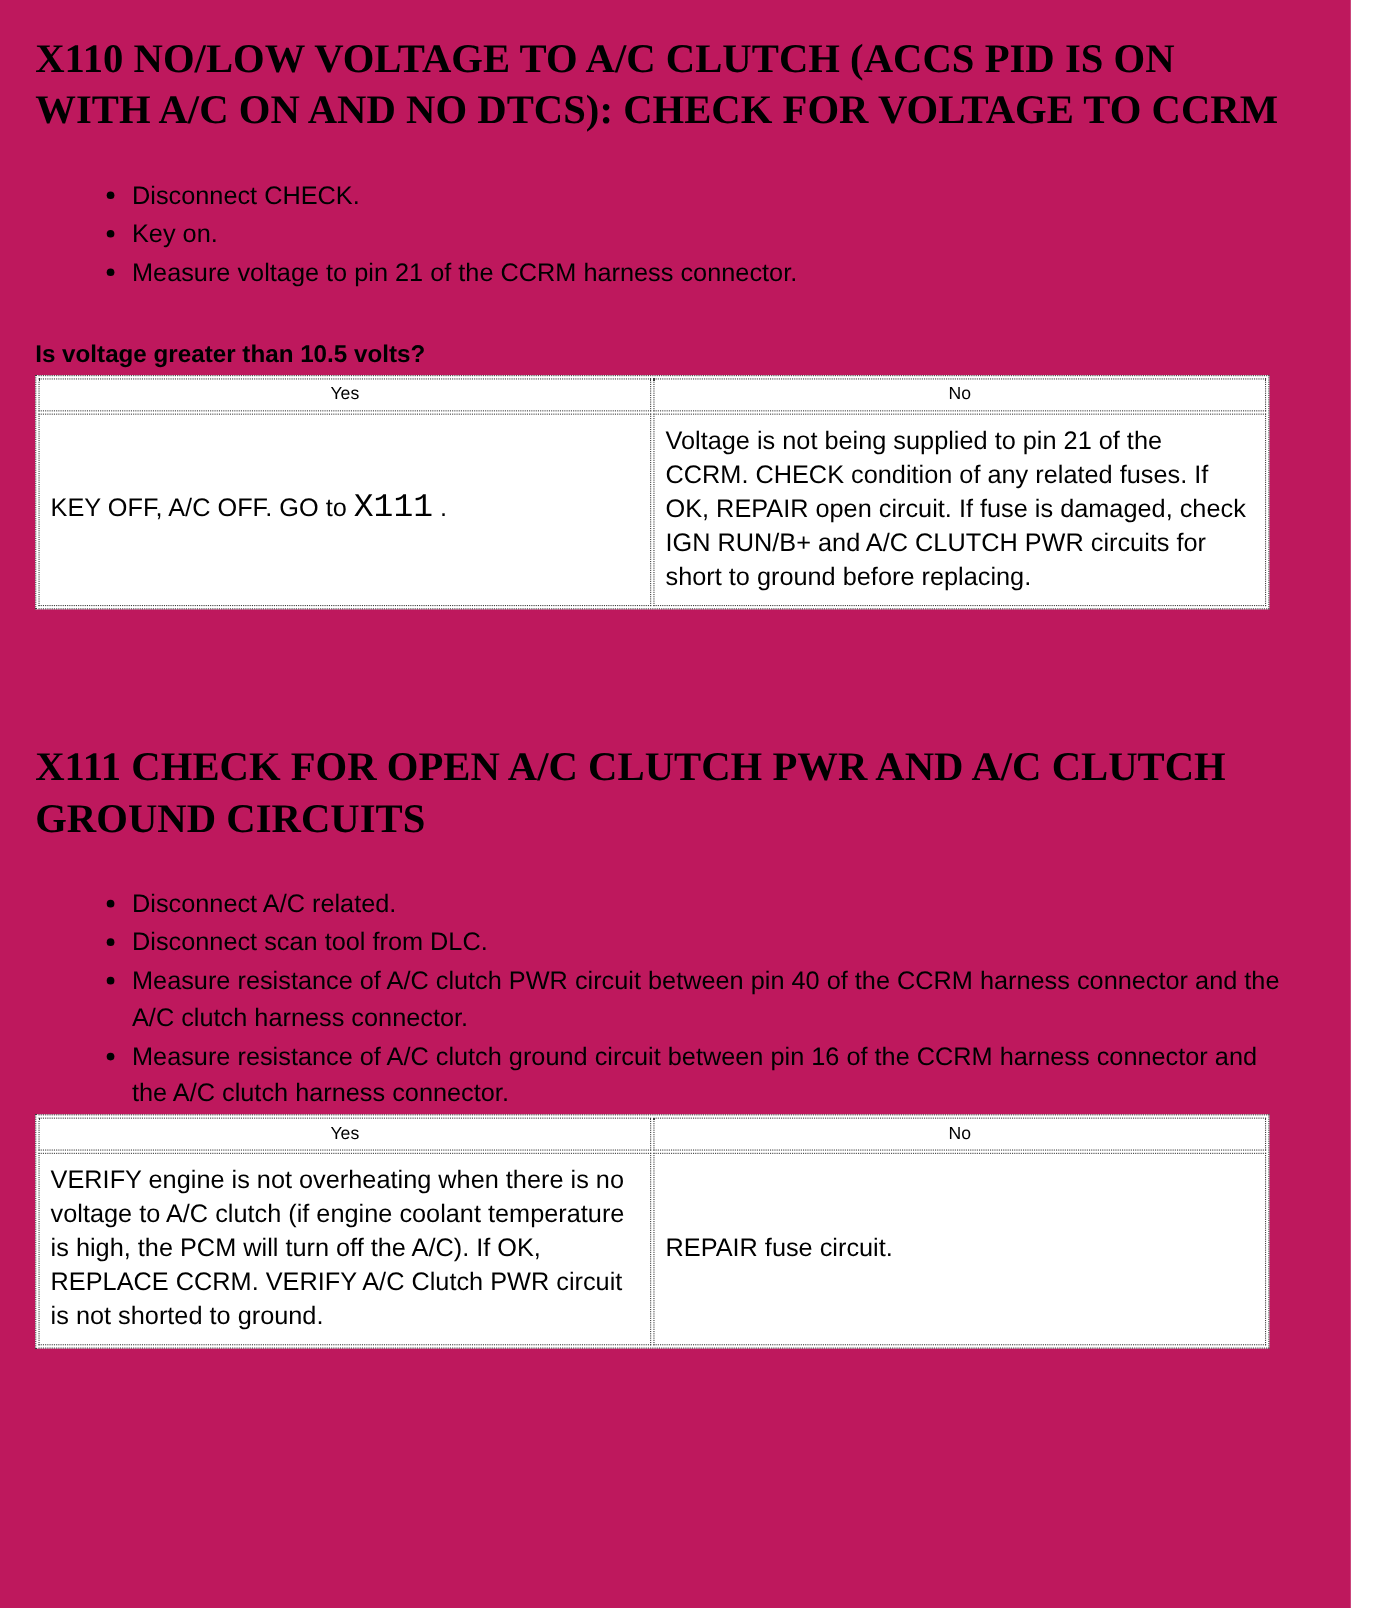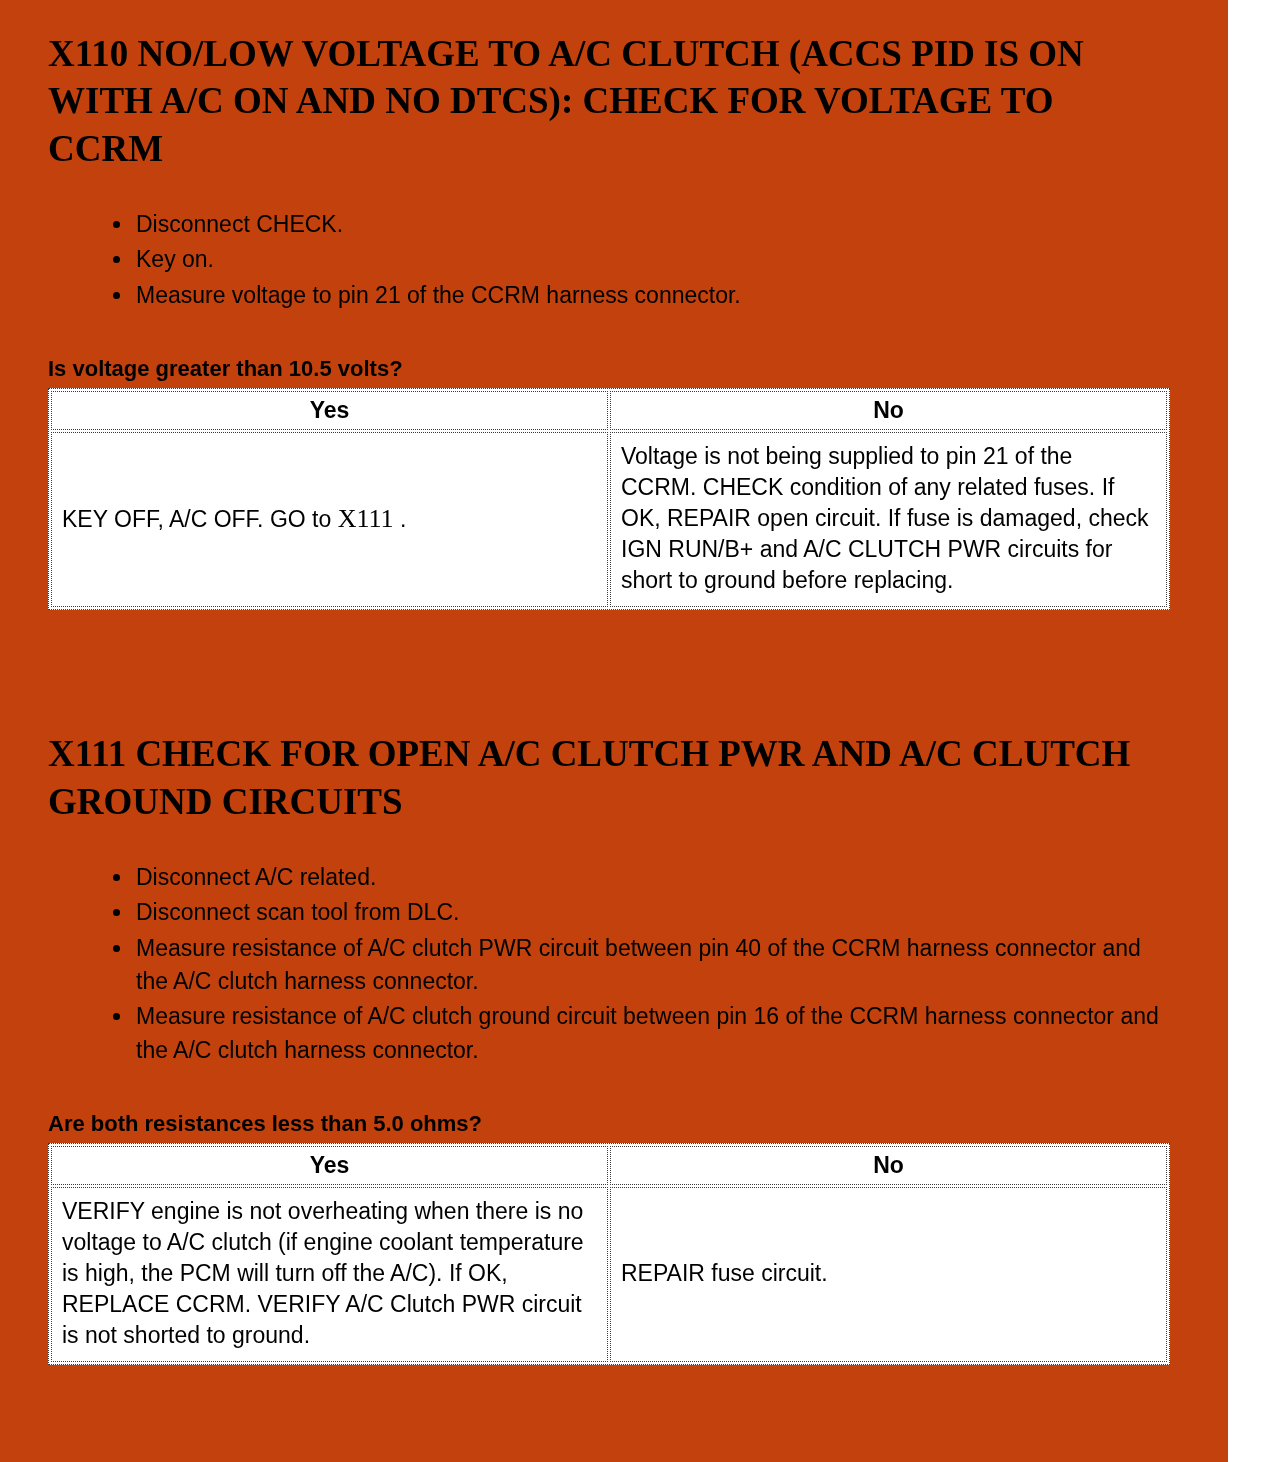--- a/index.html
+++ b/index.html
@@ -6,22 +6,22 @@
     margin: 0;
     padding: 0;
     background: #ffffff;
     color: #000000;
     font-family: "Liberation Sans", sans-serif;
   }
   .page {
     width: 1228px;
     min-height: 1462px;
     box-sizing: border-box;
-    padding: 30px 58px 60px 48px;
-    background: #c2410c;
+    padding: 30px 58px 60px 32px;
+    background: #be185d;
   }
   .section-title {
     font-family: "Liberation Serif", serif;
     font-weight: bold;
     font-size: 37px;
     line-height: 1.28;
     margin: 0 0 30px 0;
     max-width: 1130px;
     letter-spacing: 0px;
   }
@@ -45,34 +45,34 @@
     width: 1122px;
     border-collapse: separate;
     border-spacing: 2px;
     border: 1px dotted #3a3a3a;
     background: #ffffff;
     font-size: 23px;
     table-layout: fixed;
   }
   table.decision-table th {
     border: 1px dotted #3a3a3a;
-    font-weight: bold;
+    font-weight: normal;
     text-align: center;
     padding: 5px 6px;
-    font-size: 23px;
+    font-size: 16px;
   }
   table.decision-table td {
     border: 1px dotted #3a3a3a;
     vertical-align: middle;
     padding: 8px 12px 10px 10px;
     line-height: 1.35;
   }
   .ref-link {
-    font-family: Liberation Serif, serif;
-    font-size: 26px;
+    font-family: Liberation Mono, monospace;
+    font-size: 30px;
     cursor: pointer;
   }
   .section-2 {
     margin-top: 120px;
   }
 </style>
 </head>
 <body>
 
 <div class="page">
@@ -111,21 +111,20 @@
 
     <h1 class="section-title">X111 CHECK FOR OPEN A/C CLUTCH PWR AND A/C CLUTCH GROUND CIRCUITS</h1>
 
     <ul class="bullet-list">
       <li>Disconnect A/C related.</li>
       <li>Disconnect scan tool from DLC.</li>
       <li>Measure resistance of A/C clutch PWR circuit between pin 40 of the CCRM harness connector and the A/C clutch harness connector.</li>
       <li>Measure resistance of A/C clutch ground circuit between pin 16 of the CCRM harness connector and the A/C clutch harness connector.</li>
     </ul>
 
-    <p class="question">Are both resistances less than 5.0 ohms?</p>
 
     <table class="decision-table">
       <thead>
         <tr>
           <th style="width:50%">Yes</th>
           <th style="width:50%">No</th>
         </tr>
       </thead>
       <tbody>
         <tr>

